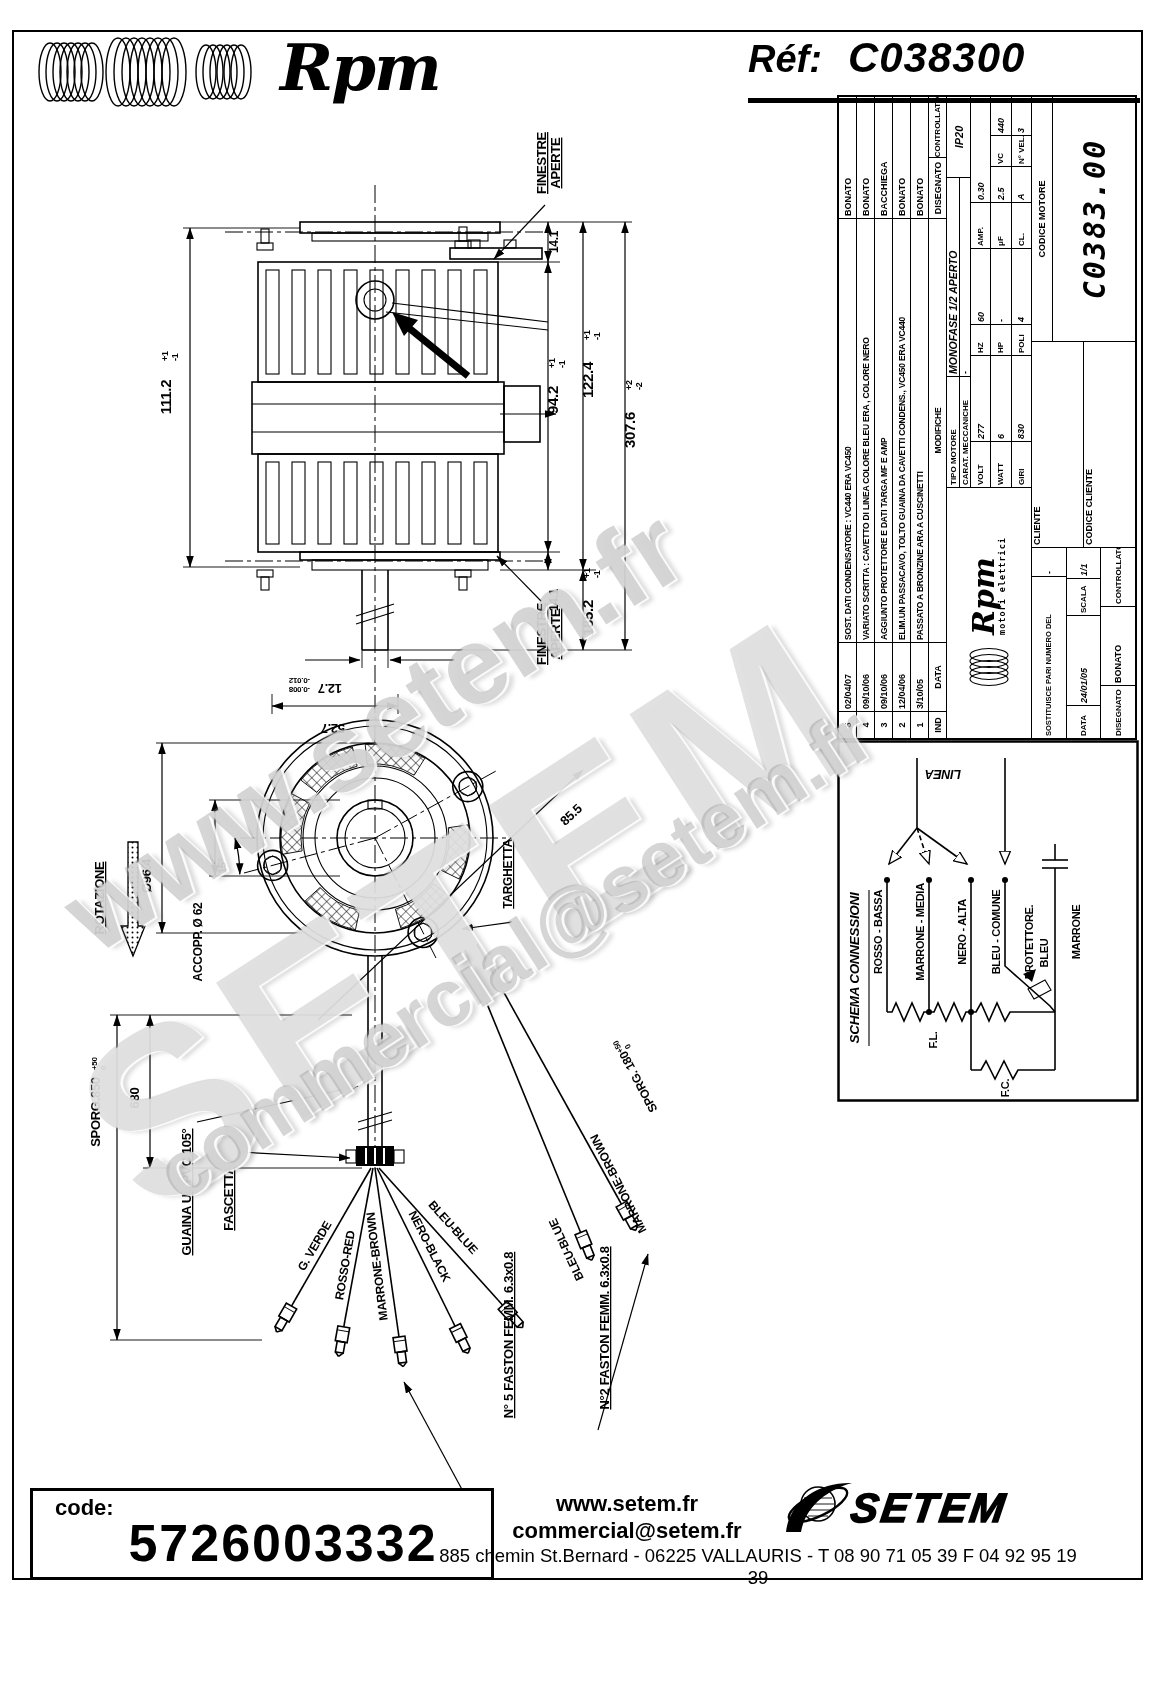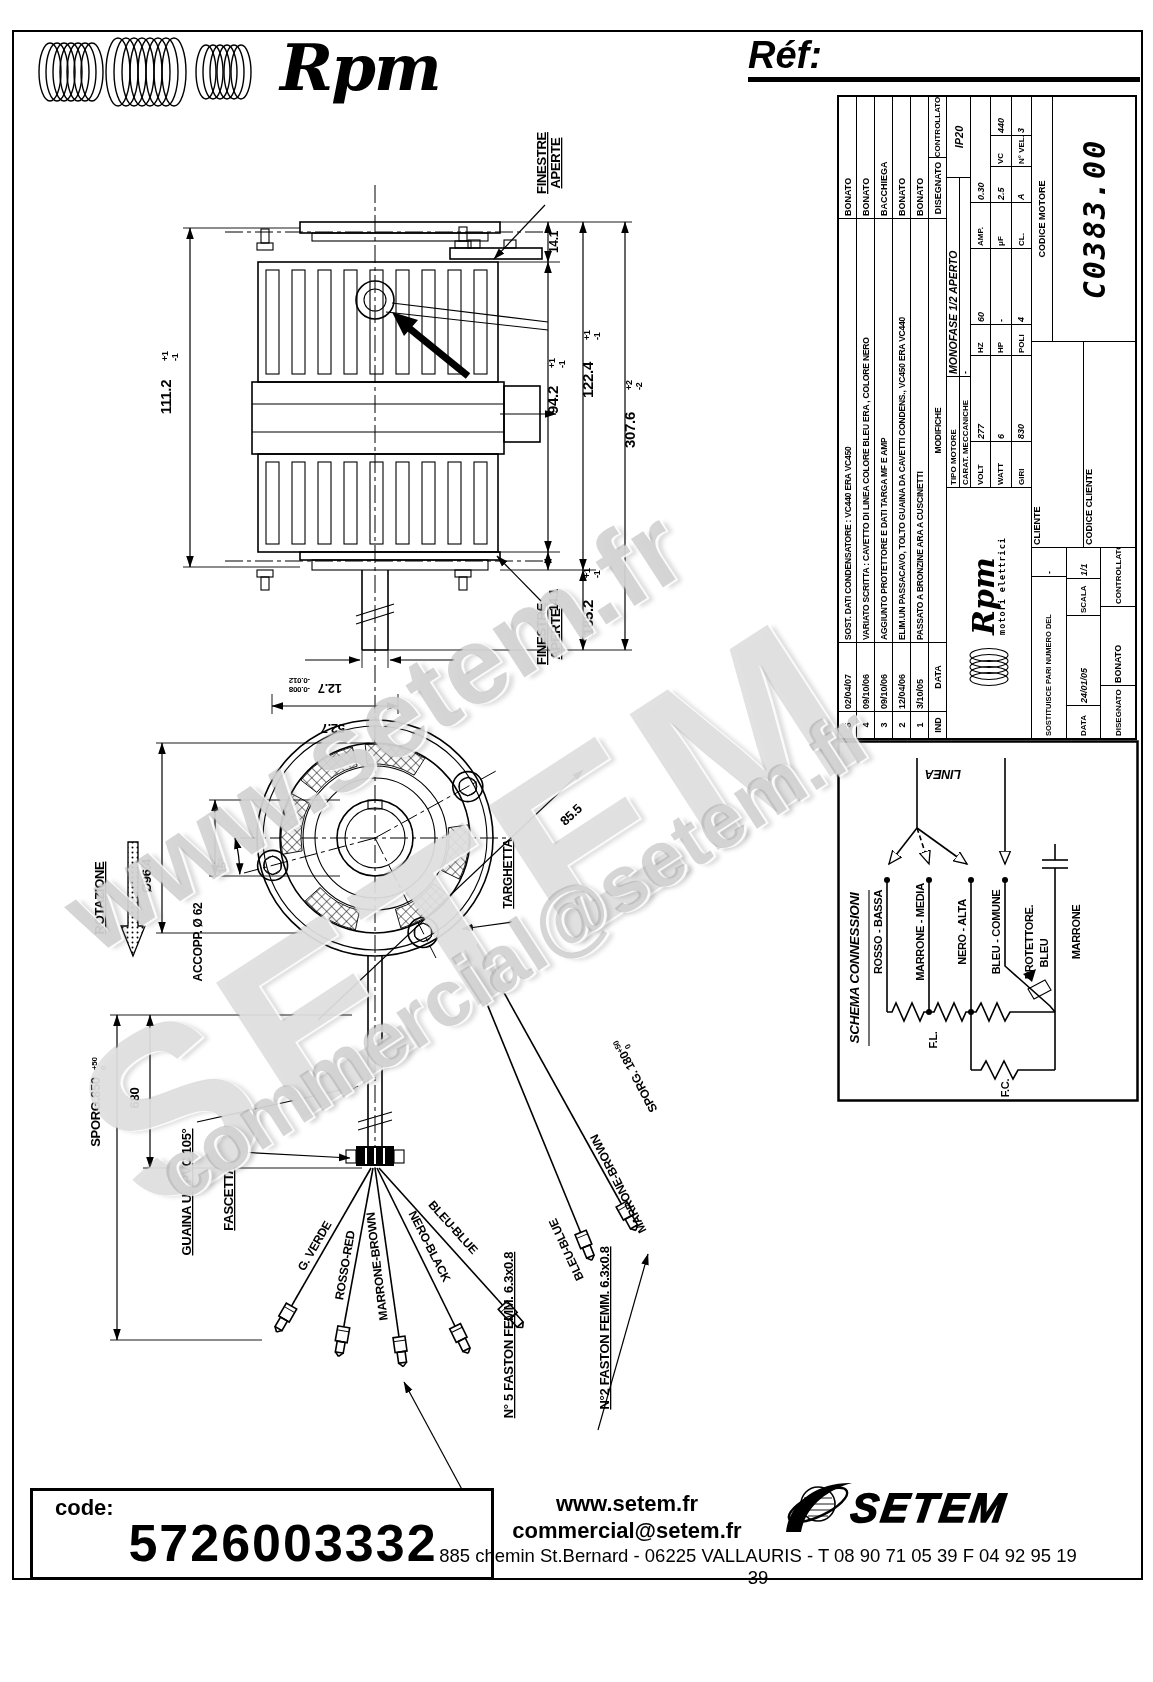--- a/index.html
+++ b/index.html
@@ -12,21 +12,21 @@
       color:rgba(135,135,135,0.34);
       text-shadow:2px 2px 1px rgba(255,255,255,0.9),5px 5px 4px rgba(90,90,90,0.22);}
   .wm1{left:75px;top:860px;font-size:110px;}
   .wm2{left:105px;top:1015px;font-size:235px;letter-spacing:12px;color:rgba(150,150,150,0.28);}
   .wm3{left:165px;top:1135px;font-size:80px;}
   
   .brand{position:absolute;left:34px;top:34px;z-index:4;display:flex;align-items:center;}
   .brand .rpm{font-family:"DejaVu Serif",serif;font-style:italic;font-weight:bold;font-size:64px;
               letter-spacing:-2px;margin-left:6px;margin-top:-10px;}
   .refbox{position:absolute;left:748px;top:34px;width:392px;z-index:4;display:flex;align-items:baseline;
-          gap:26px;border-bottom:5px solid #000;padding-bottom:0;}
+          gap:26px;border-bottom:5px solid #000;padding-bottom:16px;}
   .refbox .rl{font-style:italic;font-weight:bold;font-size:38px;}
   .refbox .rv{font-style:italic;font-weight:bold;font-size:42px;letter-spacing:1px;}
   
   svg.main{position:absolute;left:0;top:0;z-index:2;}
   svg text{font-family:"Liberation Sans",sans-serif;font-weight:bold;fill:#000;letter-spacing:-0.3px;}
   .ln{stroke:#000;stroke-width:1.6;fill:none}
   .lm{stroke:#000;stroke-width:1.1;fill:none}
   .lt{stroke:#000;stroke-width:0.9;fill:none}
   .cl{stroke:#000;stroke-width:1;fill:none;stroke-dasharray:18 4 4 4}
   .dm{stroke:#000;stroke-width:1.2;fill:none}
@@ -96,20 +96,21 @@
           <ellipse cx="193" cy="38" rx="10" ry="27"></ellipse>
           <ellipse cx="200" cy="38" rx="10" ry="27"></ellipse>
           <ellipse cx="207" cy="38" rx="10" ry="27"></ellipse>
       </g>
     </svg>
     <span class="rpm">Rpm</span>
   </div>
 
   <div class="refbox">
     <span class="rl">Réf:</span>
+    <span class="rv">C038300</span>
   </div>
 
   <svg class="main" width="1153" height="1682" viewBox="0 0 1153 1682">
     <defs>
       <marker id="ar" orient="auto-start-reverse" markerUnits="userSpaceOnUse" markerWidth="14" markerHeight="10" refX="11" refY="5">
         <path d="M0,1.2 L11.5,5 L0,8.8 Z" fill="#000"></path>
       </marker>
       <marker id="mo" orient="auto" markerUnits="userSpaceOnUse" markerWidth="16" markerHeight="14" refX="13" refY="6">
         <path d="M0,0.5 L13,6 L0,11.5 Z" fill="#fff" stroke="#000" stroke-width="1.3"></path>
       </marker>

